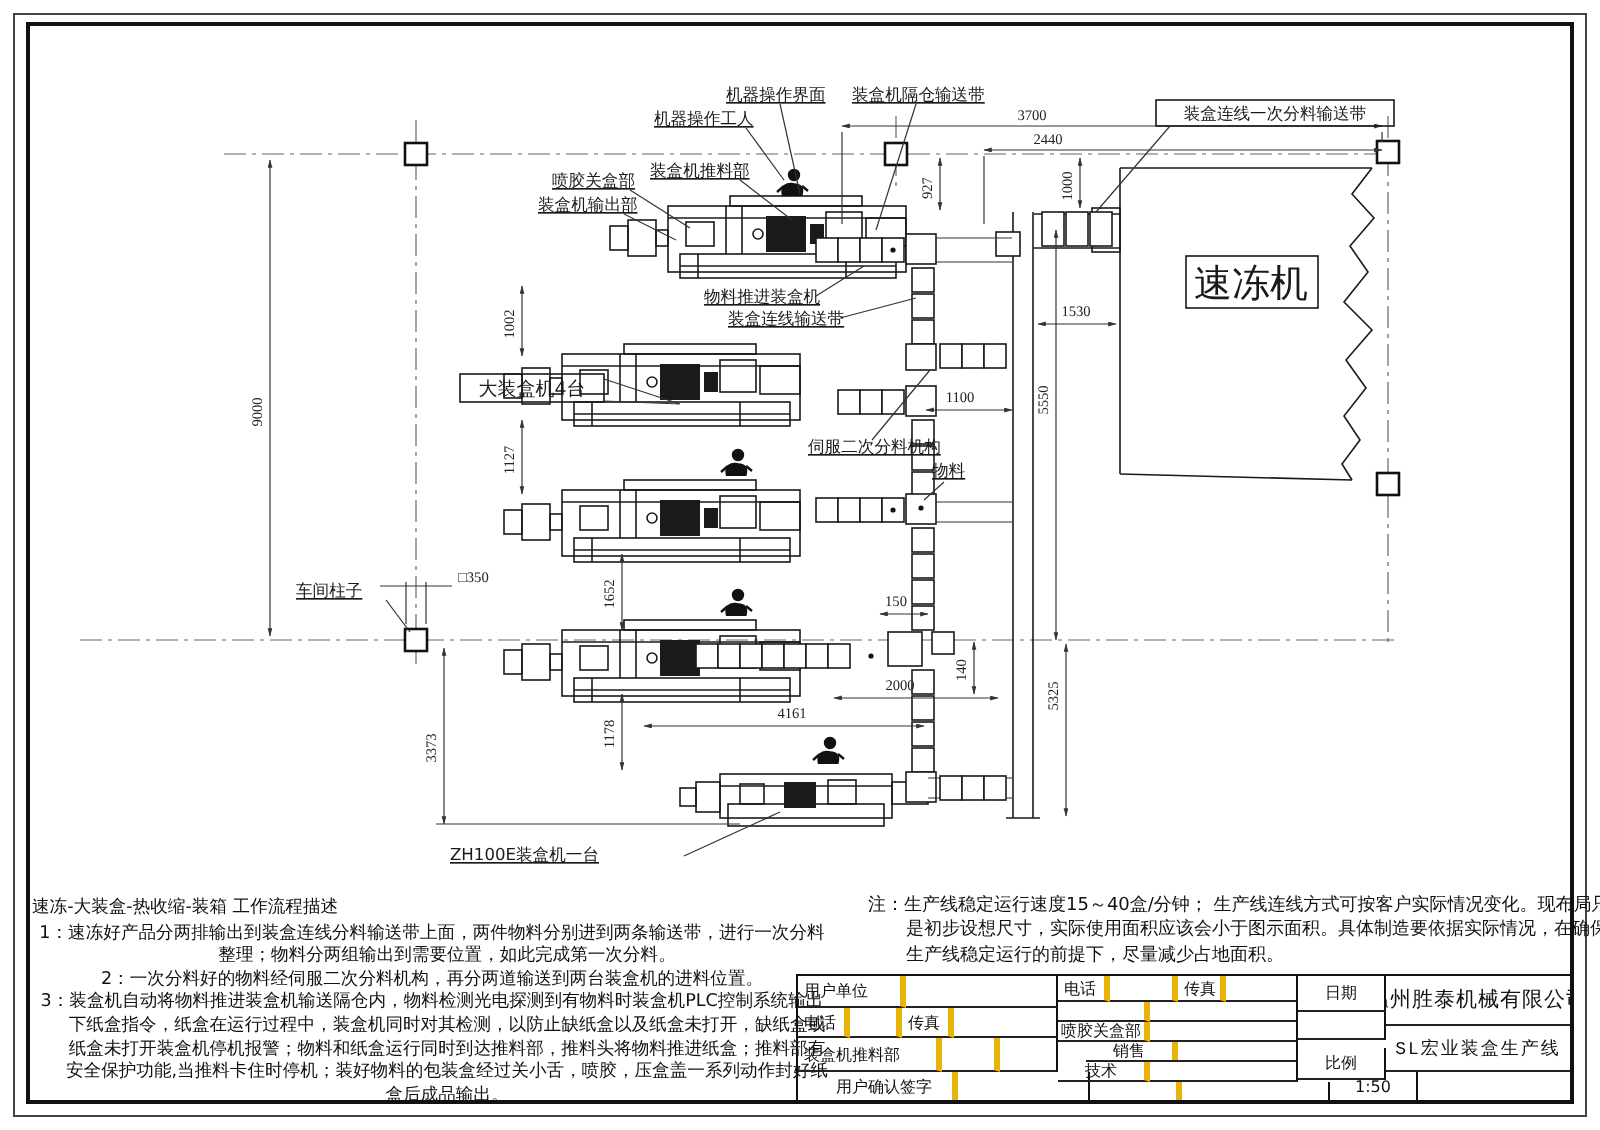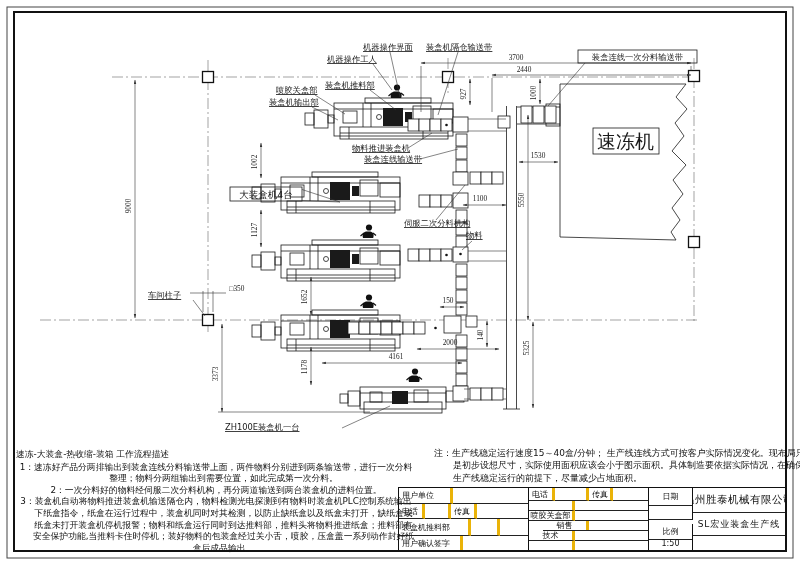--- a/index.html
+++ b/index.html
@@ -24,21 +24,21 @@
   #workflow .wtitle{margin:0 0 1px 0;}
   #workflow .witem{padding-left:15px;text-indent:-15px;text-align:center;}
   #note{left:434px;top:447px;width:354px;font-size:9px;line-height:1.38;
         padding-left:19px;text-indent:-19px;}
   
   #tb{position:absolute;left:398px;top:487px;width:388px;height:64px;
       border:1.6px solid #111;box-sizing:border-box;font-size:8px;color:#111;}
   .cell{position:absolute;box-sizing:border-box;border-right:3px solid #eab308;
         border-bottom:1px solid #222;display:flex;align-items:center;
         padding-left:3px;overflow:hidden;white-space:nowrap;}
-  .cell.nb{border-bottom:none;}.cell.nr{border-right:none;}
+  .cell.nb{border-bottom:none;margin-left:16px;}.cell.nr{border-right:none;}
   .cell.sec{border-right:1.6px solid #111;}
   .cell.ctr{justify-content:center;padding-left:0;}
   .company{font-size:10.5px;letter-spacing:.5px;}
   .project{font-size:9px;letter-spacing:1px;}
 </style>
 </head>
 <body>
 
 <div id="sheet">
 
@@ -414,19 +414,19 @@
   <div class="cell ctr sec" style="left:250px;top:36px;width:44px;height:16px;">
         <span>比例</span>
       </div>
   <div class="cell ctr sec nb" style="left:250px;top:48px;width:44px;height:14px;">
         <span>1:50</span>
       </div>
 
   <div class="cell ctr nr company" style="left:294px;top:0;width:92px;height:25px;">
         <span>温州胜泰机械有限公司</span>
       </div>
-  <div class="cell ctr nr project" style="left:294px;top:25px;width:92px;height:23px;">
+  <div class="cell ctr nr project" style="left:294px;top:25px;width:92px;height:23px;font-family:Liberation Mono, monospace;">
         <span>SL宏业装盒生产线</span>
       </div>
   <div class="cell ctr nr nb" style="left:294px;top:48px;width:92px;height:14px;"></div>
 </div>
 
 </div>
 
 </body></html>

